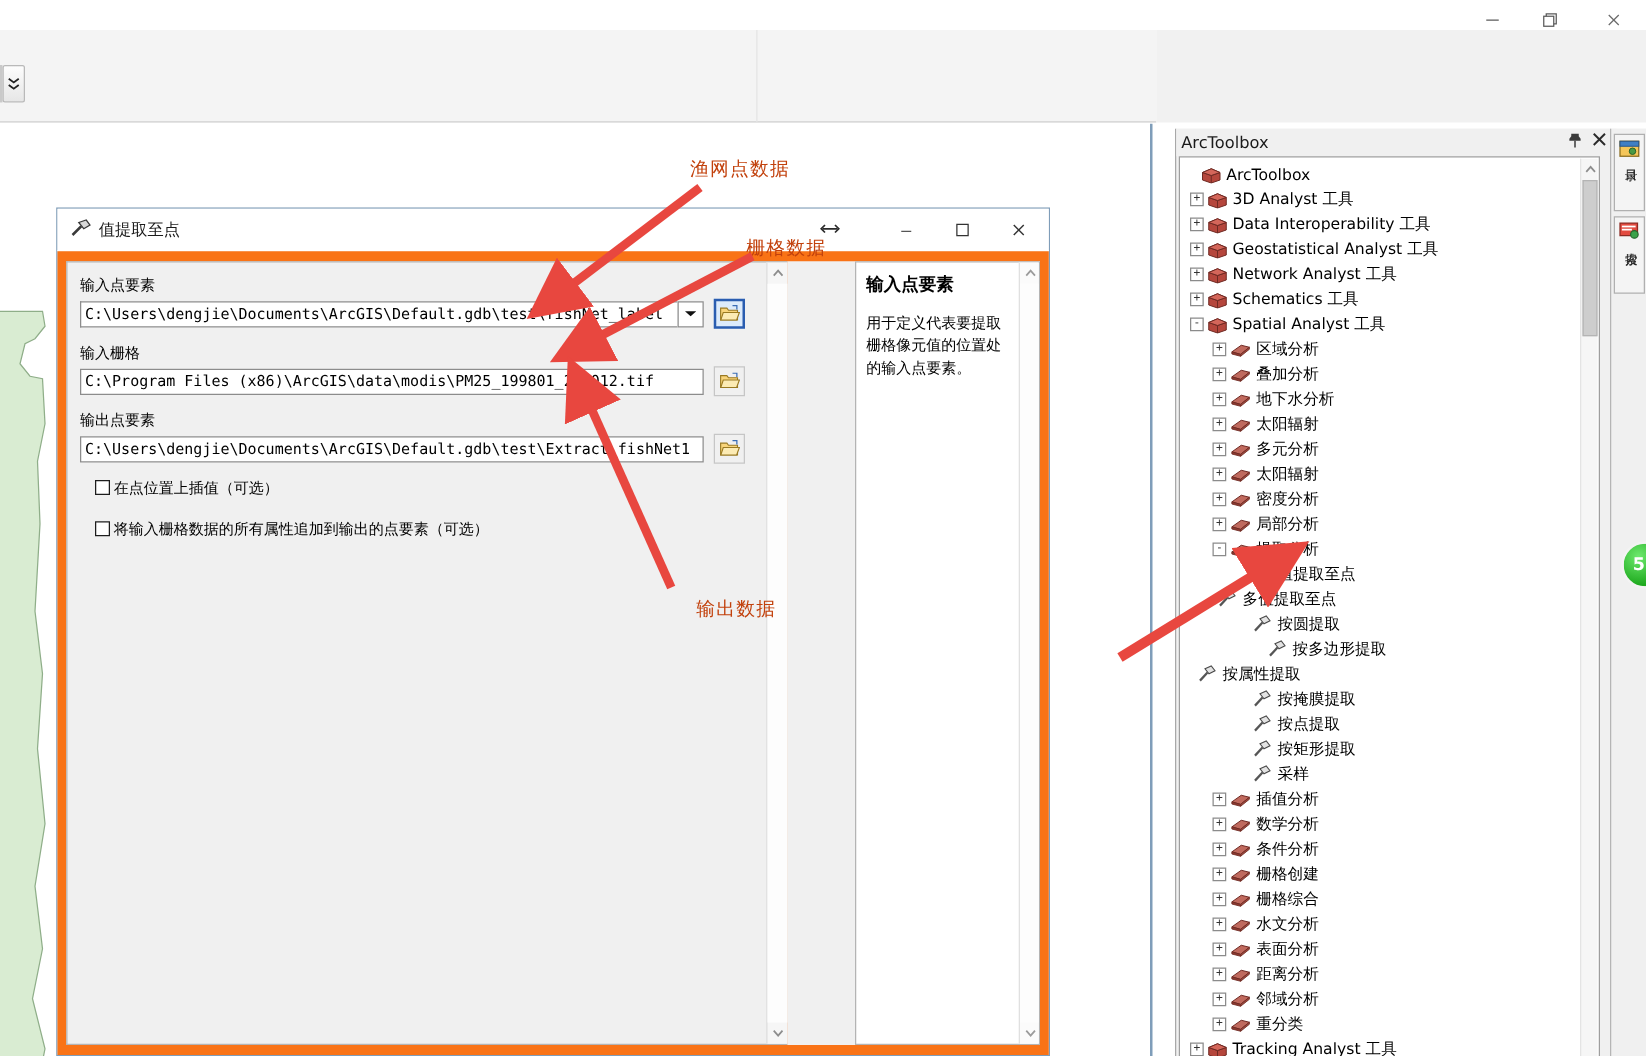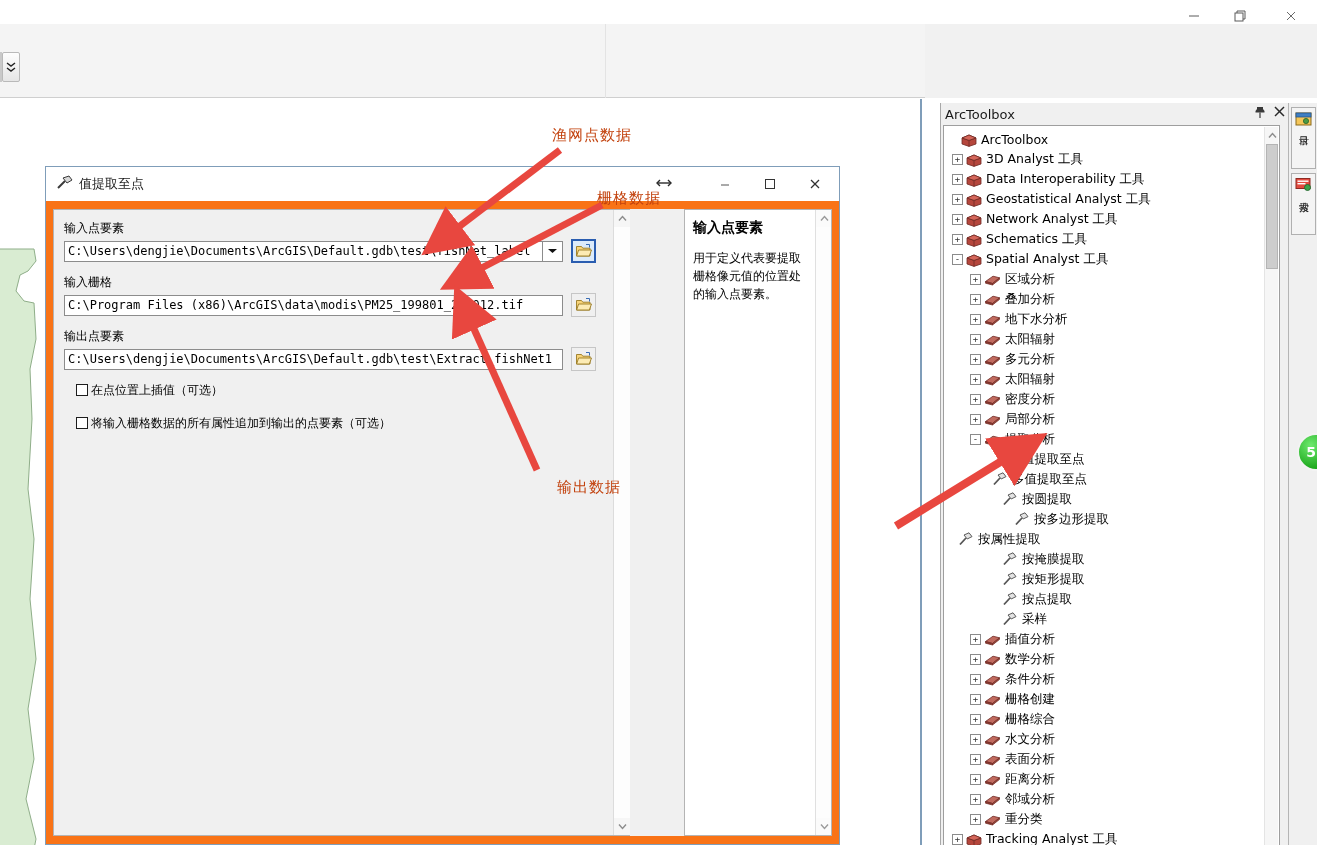--- a/index.html
+++ b/index.html
@@ -635,21 +635,21 @@
           <span class="tnode-label">提取分析</span>
         </div>
         <div class="tnode" style="padding-left:44px">
           <span class="expander none"></span>
           <span class="icon-tool"><svg width="15" height="14" viewBox="0 0 15 14">
               <path d="M2 12.5 L8 6" stroke="#555" stroke-width="1.8" fill="none"></path>
               <path d="M6 3 L11 0.8 L14 4.6 L9.2 7 Z" fill="#e3e3e3" stroke="#4a4a4a" stroke-width="0.9"></path>
             </svg></span>
           <span class="tnode-label">值提取至点</span>
         </div>
-        <div class="tnode" style="padding-left:34px">
+        <div class="tnode" style="padding-left:16px">
           <span class="expander none"></span>
           <span class="icon-tool"><svg width="15" height="14" viewBox="0 0 15 14">
               <path d="M2 12.5 L8 6" stroke="#555" stroke-width="1.8" fill="none"></path>
               <path d="M6 3 L11 0.8 L14 4.6 L9.2 7 Z" fill="#e3e3e3" stroke="#4a4a4a" stroke-width="0.9"></path>
             </svg></span>
           <span class="tnode-label">多值提取至点</span>
         </div>
         <div class="tnode" style="padding-left:44px">
           <span class="expander none"></span>
           <span class="icon-tool"><svg width="15" height="14" viewBox="0 0 15 14">
@@ -681,29 +681,29 @@
               <path d="M6 3 L11 0.8 L14 4.6 L9.2 7 Z" fill="#e3e3e3" stroke="#4a4a4a" stroke-width="0.9"></path>
             </svg></span>
           <span class="tnode-label">按掩膜提取</span>
         </div>
         <div class="tnode" style="padding-left:44px">
           <span class="expander none"></span>
           <span class="icon-tool"><svg width="15" height="14" viewBox="0 0 15 14">
               <path d="M2 12.5 L8 6" stroke="#555" stroke-width="1.8" fill="none"></path>
               <path d="M6 3 L11 0.8 L14 4.6 L9.2 7 Z" fill="#e3e3e3" stroke="#4a4a4a" stroke-width="0.9"></path>
             </svg></span>
-          <span class="tnode-label">按矩形提取</span>
+          <span class="tnode-label">按点提取</span>
         </div>
         <div class="tnode" style="padding-left:44px">
           <span class="expander none"></span>
           <span class="icon-tool"><svg width="15" height="14" viewBox="0 0 15 14">
               <path d="M2 12.5 L8 6" stroke="#555" stroke-width="1.8" fill="none"></path>
               <path d="M6 3 L11 0.8 L14 4.6 L9.2 7 Z" fill="#e3e3e3" stroke="#4a4a4a" stroke-width="0.9"></path>
             </svg></span>
-          <span class="tnode-label">按点提取</span>
+          <span class="tnode-label">按矩形提取</span>
         </div>
         <div class="tnode" style="padding-left:44px">
           <span class="expander none"></span>
           <span class="icon-tool"><svg width="15" height="14" viewBox="0 0 15 14">
               <path d="M2 12.5 L8 6" stroke="#555" stroke-width="1.8" fill="none"></path>
               <path d="M6 3 L11 0.8 L14 4.6 L9.2 7 Z" fill="#e3e3e3" stroke="#4a4a4a" stroke-width="0.9"></path>
             </svg></span>
           <span class="tnode-label">采样</span>
         </div>
         <div class="tnode" style="padding-left:26px">

